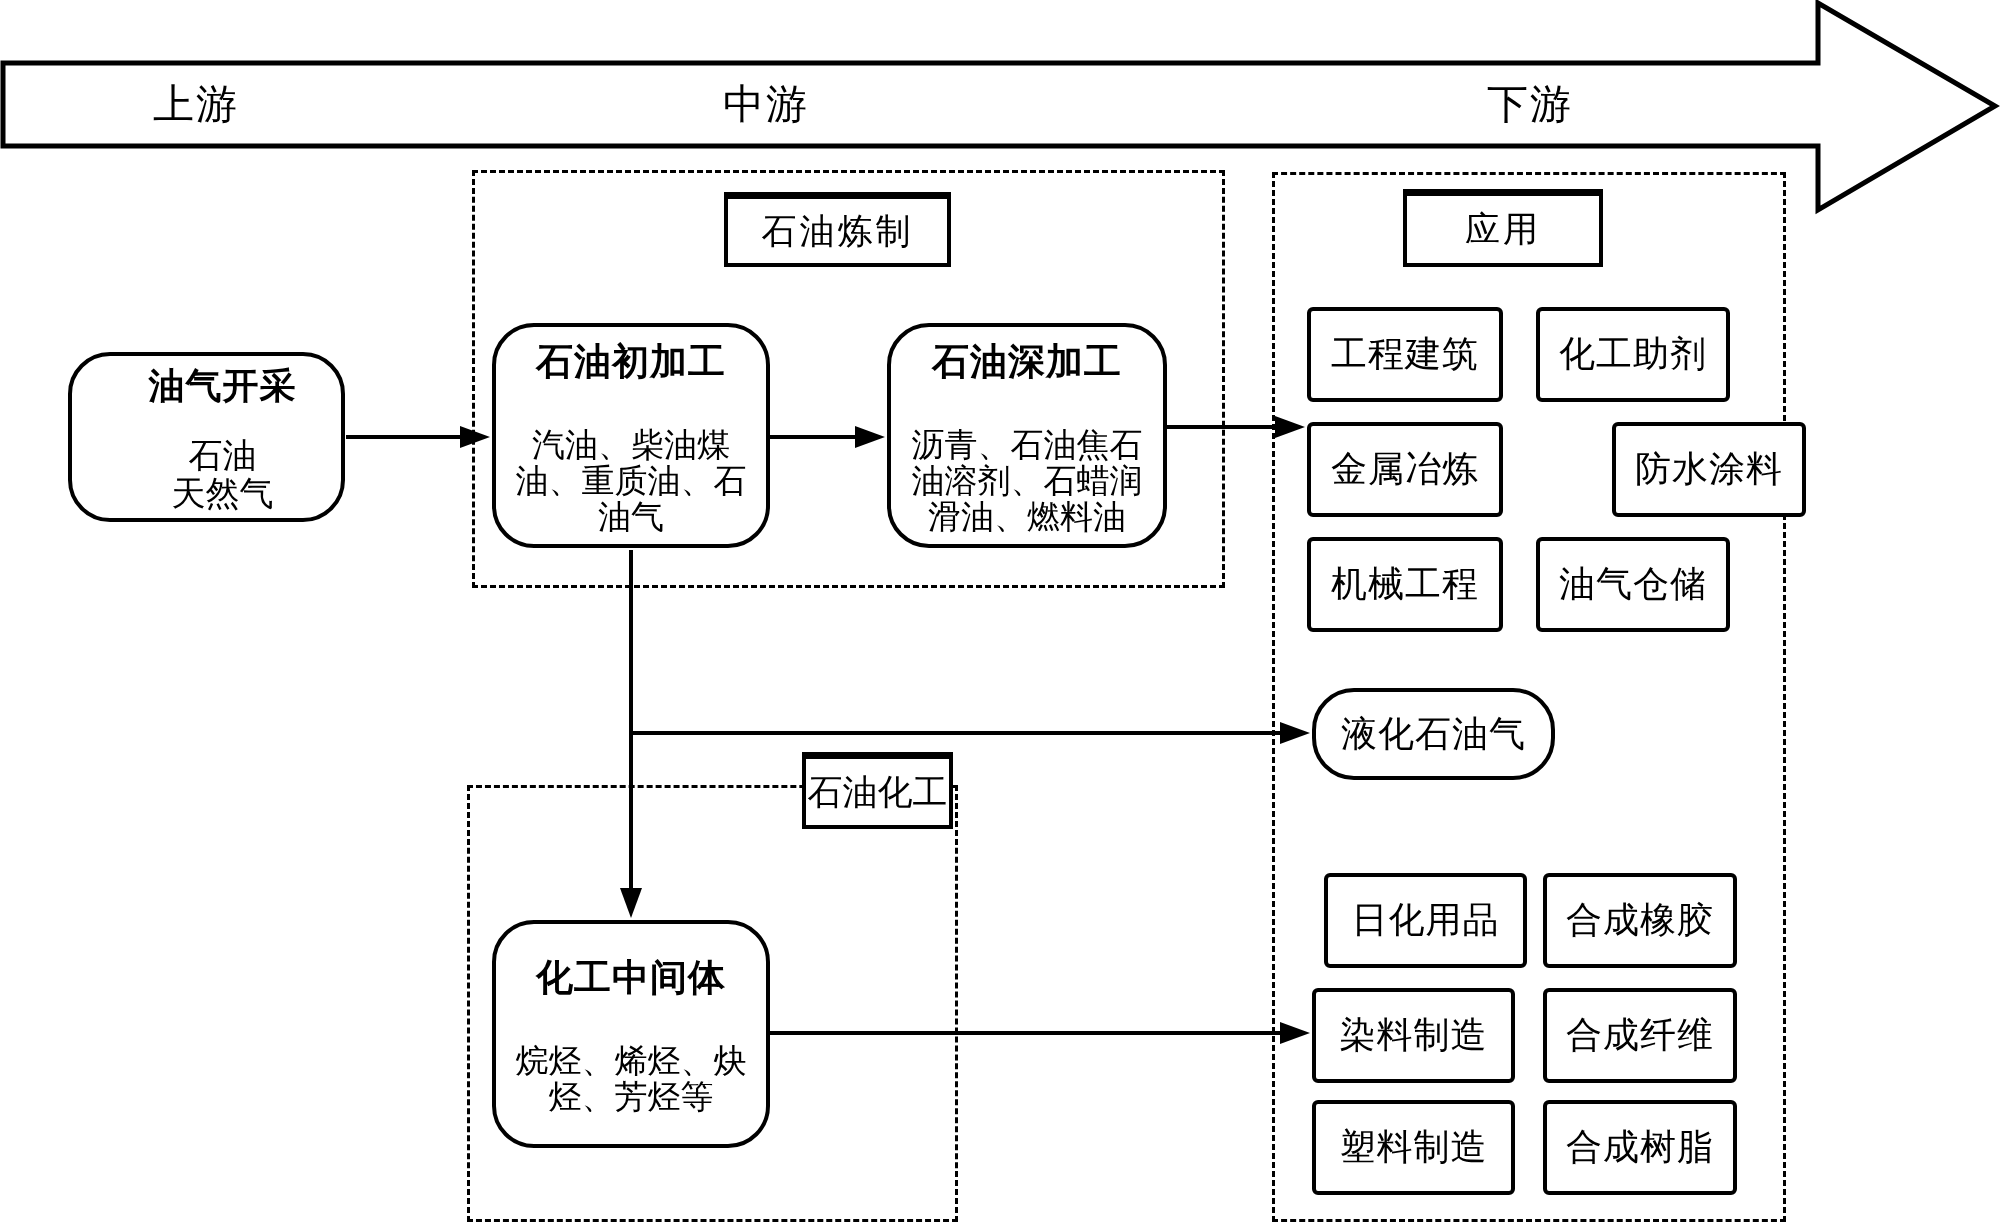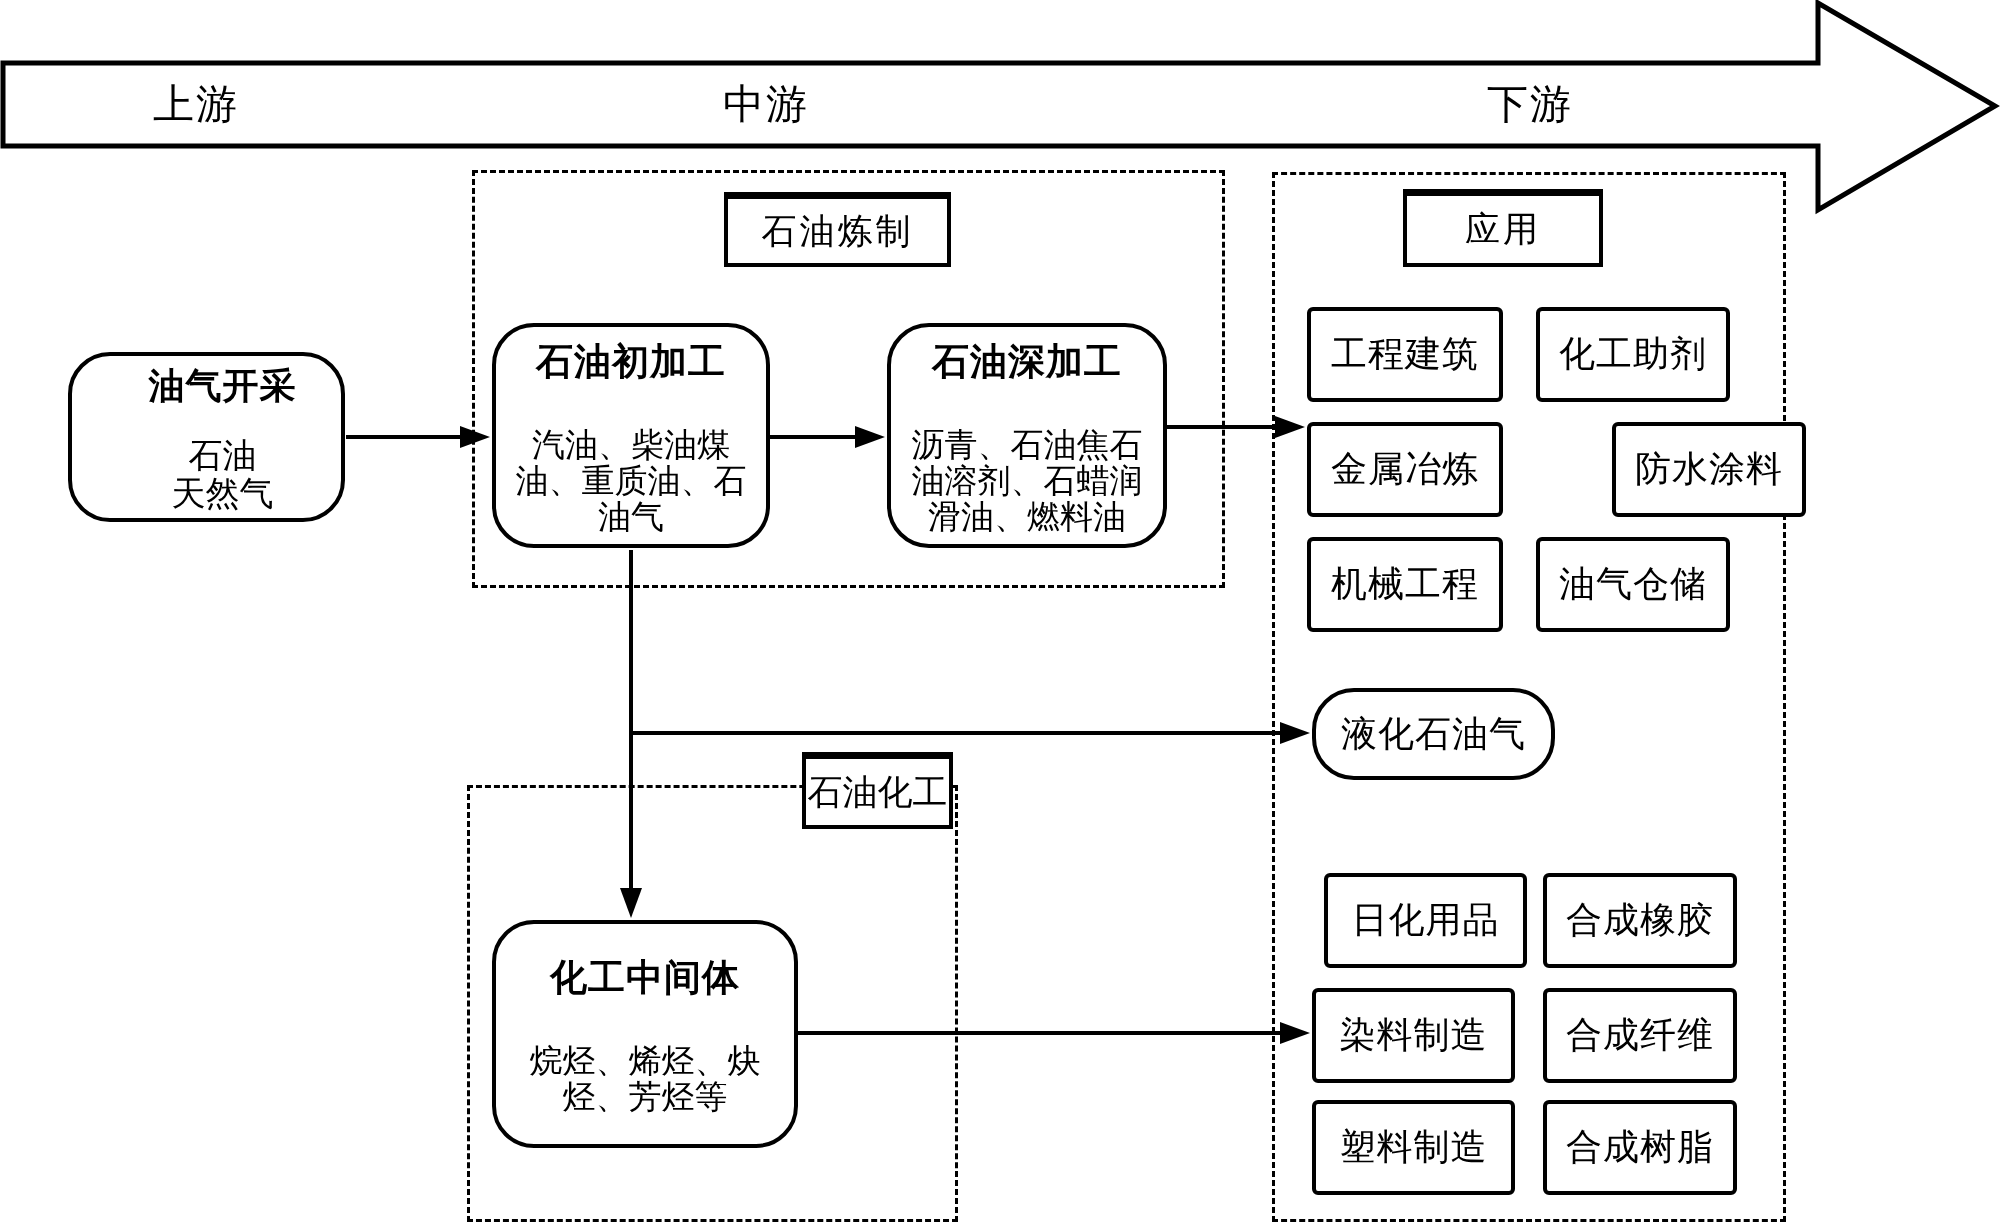--- a/index.html
+++ b/index.html
@@ -98,21 +98,21 @@
 
   <div class="node" style="left:887px; top:323px; width:280px; height:225px;">
     <div class="node-title">石油深加工</div>
     <div class="node-body">
       <div>沥青、石油焦石</div>
       <div>油溶剂、石蜡润</div>
       <div>滑油、燃料油</div>
     </div>
   </div>
 
-  <div class="node" style="left:492px; top:920px; width:306px; height:228px;">
+  <div class="node" style="left:492px; top:920px; width:278px; height:228px;">
     <div class="node-title">化工中间体</div>
     <div class="node-body">
       <div>烷烃、烯烃、炔</div>
       <div>烃、芳烃等</div>
     </div>
   </div>
 
   <div class="app-box" style="left:1312px; top:688px; width:243px; height:92px; border-radius:42px;">液化石油气</div>
 
   <div class="app-box" style="left:1307px; top:307px; width:196px; height:95px;">工程建筑</div>

